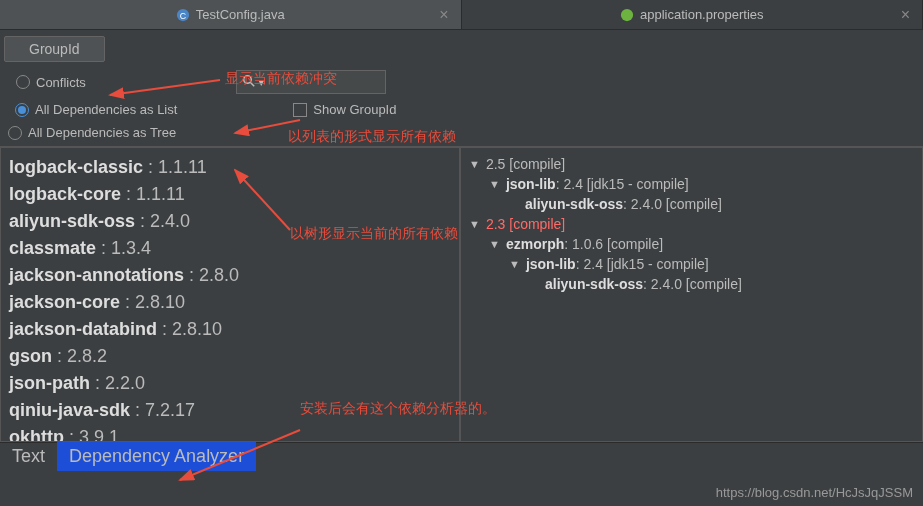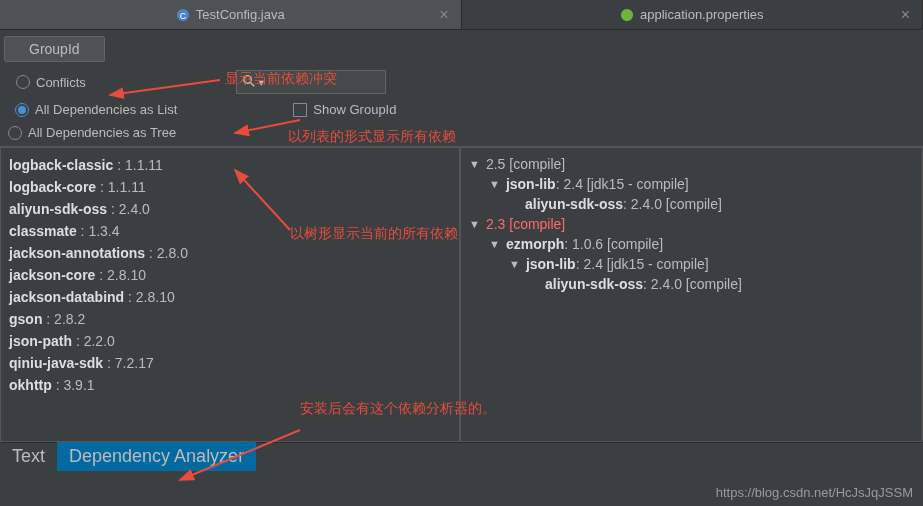--- a/index.html
+++ b/index.html
@@ -16,32 +16,32 @@
 .radio.selected { border-color: #4a90d9; }
 .radio.selected::after { content: ''; width: 8px; height: 8px; border-radius: 50%; background: #4a90d9; }
 .checkbox { width: 14px; height: 14px; border: 1px solid #888; cursor: pointer; }
 .search-box { display: flex; align-items: center; border: 1px solid #646464; background: #45494a; padding: 2px 6px; min-width: 150px; height: 24px; }
 .search-icon { color: #bbbbbb; margin-right: 4px; }
 .dropdown-arrow { color: #bbbbbb; font-size: 10px; }
 .options-row { display: flex; align-items: center; gap: 30px; }
 .content { display: flex; height: 296px; border-top: 1px solid #555; }
 .left-pane { width: 460px; border: 1px solid #555; background: #3c3f41; padding: 6px 8px; overflow: hidden; }
 .right-pane { flex: 1; border: 1px solid #555; background: #3c3f41; padding: 6px 8px; overflow: hidden; }
-.dep-item { padding: 3px 0; font-size: 14px; }
+.dep-item { padding: 3px 0; font-size: 18px; }
 .dep-name { font-weight: bold; color: #dddddd; }
 .dep-ver { color: #bbbbbb; }
 .tree-item { padding: 2px 0; display: flex; align-items: center; font-size: 14px; }
 .tree-toggle { color: #bbbbbb; margin-right: 6px; font-size: 11px; }
 .tree-indent-1 { padding-left: 20px; }
 .tree-indent-2 { padding-left: 40px; }
 .tree-indent-3 { padding-left: 60px; }
 .conflict { color: #ff6b68; }
 .bottom-tabs { display: flex; height: 28px; background: #3c3f41; border-top: 1px solid #2b2b2b; align-items: center; }
 .bottom-tab { padding: 4px 12px; cursor: pointer; font-size: 18px; }
-.bottom-tab.active { background: #0369a1; }
+.bottom-tab.active { background: #1d4ed8; }
 .watermark { position: absolute; bottom: 6px; right: 10px; color: #999; font-size: 13px; }
 .anno { position: absolute; color: #e74c3c; font-size: 14px; pointer-events: none; z-index: 10; }
 .arrow-svg { position: absolute; pointer-events: none; z-index: 9; }
 </style>
 </head>
 <body>
 
 <div class="tabs-bar">
   <div class="tab active">
     <svg class="tab-icon" viewBox="0 0 16 16">

